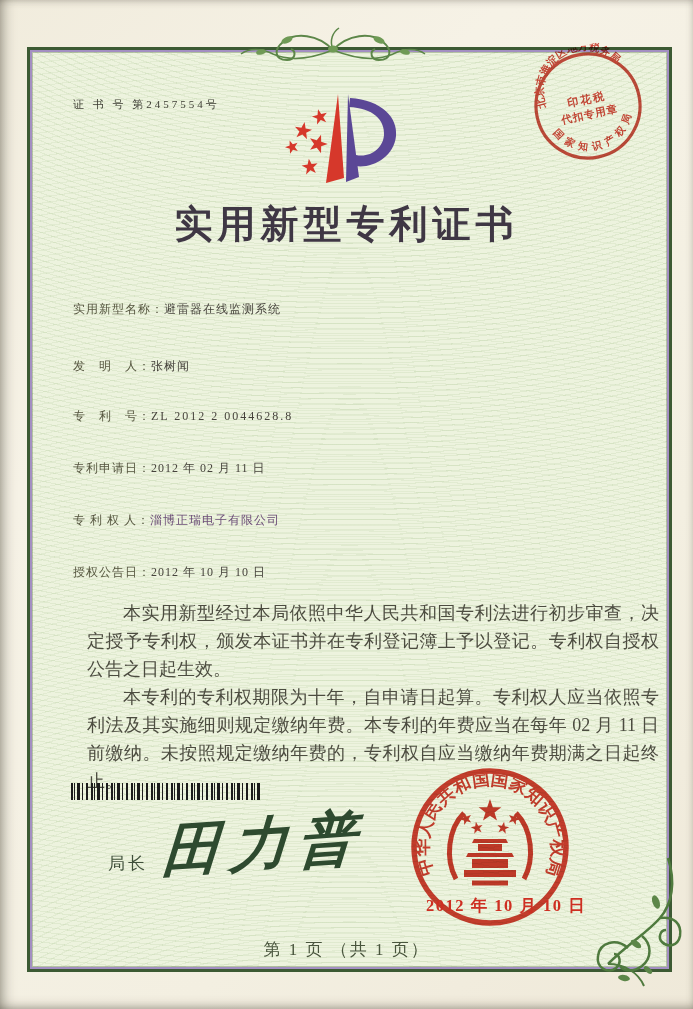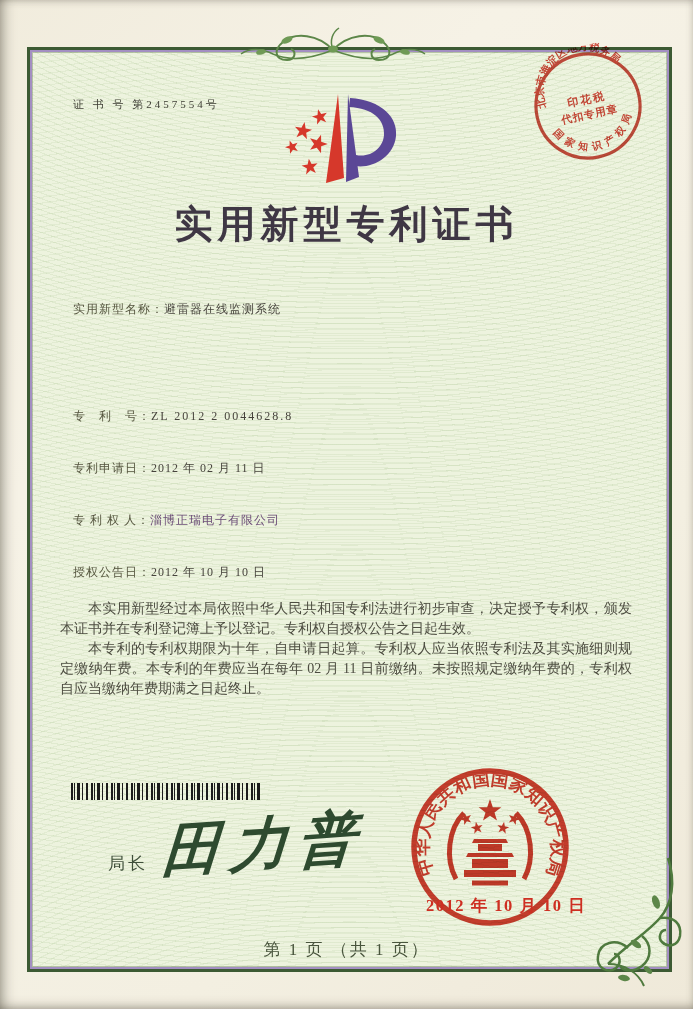--- a/index.html
+++ b/index.html
@@ -19,21 +19,21 @@
       repeating-radial-gradient(ellipse 140% 70% at 50% 130%, rgba(128,168,98,.10) 0 1.5px, rgba(128,168,98,0) 1.5px 8px);}
   .abs{position:absolute;}
   #cert-no{left:73px;top:97px;font-size:11px;letter-spacing:3px;color:#3d3d33;}
   #title{left:0;top:199px;width:693px;text-align:center;font-size:38px;font-weight:bold;
     letter-spacing:5px;color:#3f3744;}
   .field{left:73px;font-size:12px;letter-spacing:1px;color:#55553f;white-space:nowrap;text-align:center;}
   .field .val{color:#46433c;}
   .field .val.purple{color:#6b4d77;}
   .field .val.num{letter-spacing:2px;}
   #f0{top:301px;} #f1{top:358px;} #f2{top:408px;} #f3{top:460px;} #f4{top:512px;} #f5{top:564px;}
-  #body-text{left:60px;top:599px;width:572px;font-size:14px;line-height:20px;
+  #body-text{left:87px;top:599px;width:572px;font-size:18px;line-height:28px;
     color:#4c4c40;text-align:justify;}
   #body-text p{margin:0;text-indent:2em;}
   #barcode{left:71px;top:783px;width:190px;height:17px;
     background:repeating-linear-gradient(90deg,#1c1c1c 0 2px,transparent 2px 3px,#1c1c1c 3px 4px,
     transparent 4px 6px,#1c1c1c 6px 9px,transparent 9px 11px,#1c1c1c 11px 12px,
     transparent 12px 15px,#1c1c1c 15px 17px,transparent 17px 20px);}
   #sig-label{left:108px;top:852px;font-size:17px;letter-spacing:3px;color:#3f4f3a;font-family:Liberation Mono, monospace;}
   #sig-name{left:162px;top:806px;font-size:58px;font-weight:bold;font-style:italic;
     letter-spacing:10px;color:#2e4a2f;transform:rotate(-4deg) skewX(-8deg);}
   #official-seal{left:404px;top:761px;mix-blend-mode:multiply;opacity:.95;}
@@ -115,20 +115,23 @@
     </text>
     <text x="0" y="-3" text-anchor="middle" class="seal-ring-text" font-size="11" letter-spacing="2">印花税</text>
     <text x="0" y="12" text-anchor="middle" class="seal-ring-text" font-size="10.5" letter-spacing="1">代扣专用章</text>
   </svg>
 
   <div id="title" class="abs">实用新型专利证书</div>
 
   <div id="f0" class="field abs">
     <span>实用新型名称：</span><span class="val">避雷器在线监测系统</span>
   </div>
+  <div id="f1" class="field abs">
+    <span>发　明　人：</span><span class="val">张树闻</span>
+  </div>
   <div id="f2" class="field abs">
     <span>专　利　号：</span><span class="val num">ZL 2012 2 0044628.8</span>
   </div>
   <div id="f3" class="field abs">
     <span>专利申请日：</span><span class="val">2012 年 02 月 11 日</span>
   </div>
   <div id="f4" class="field abs">
     <span>专 利 权 人：</span><span class="val purple">淄博正瑞电子有限公司</span>
   </div>
   <div id="f5" class="field abs">

